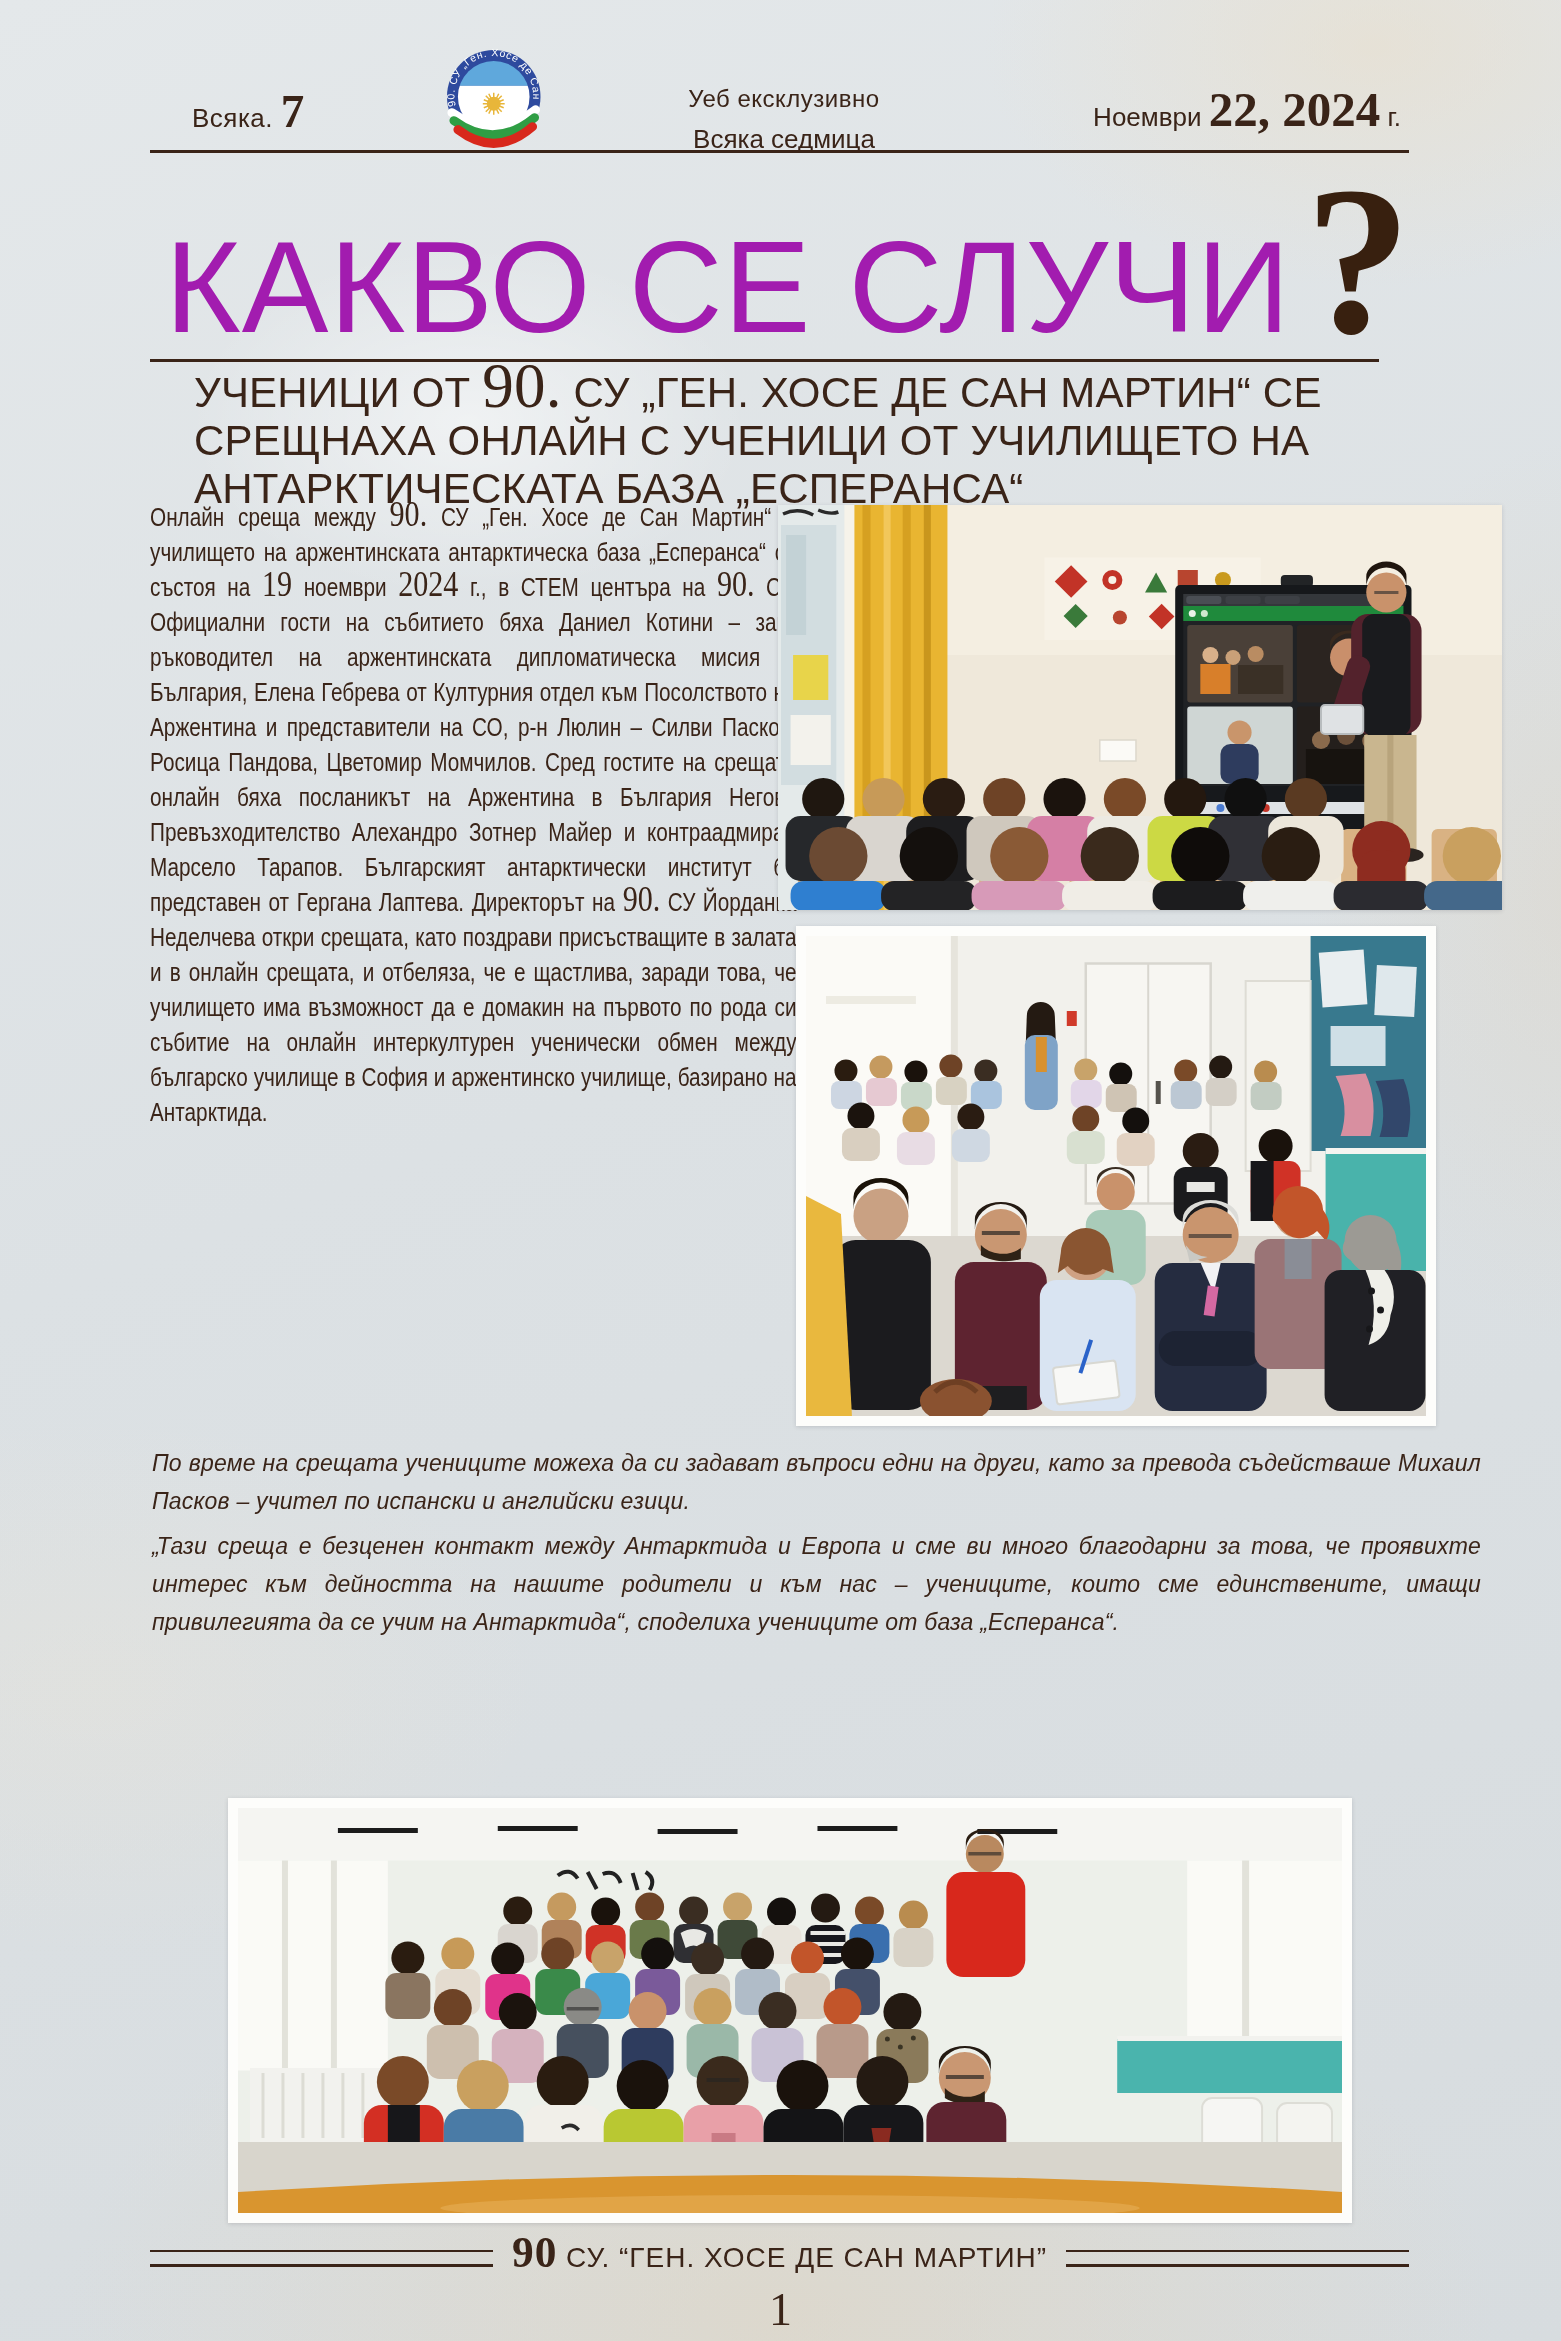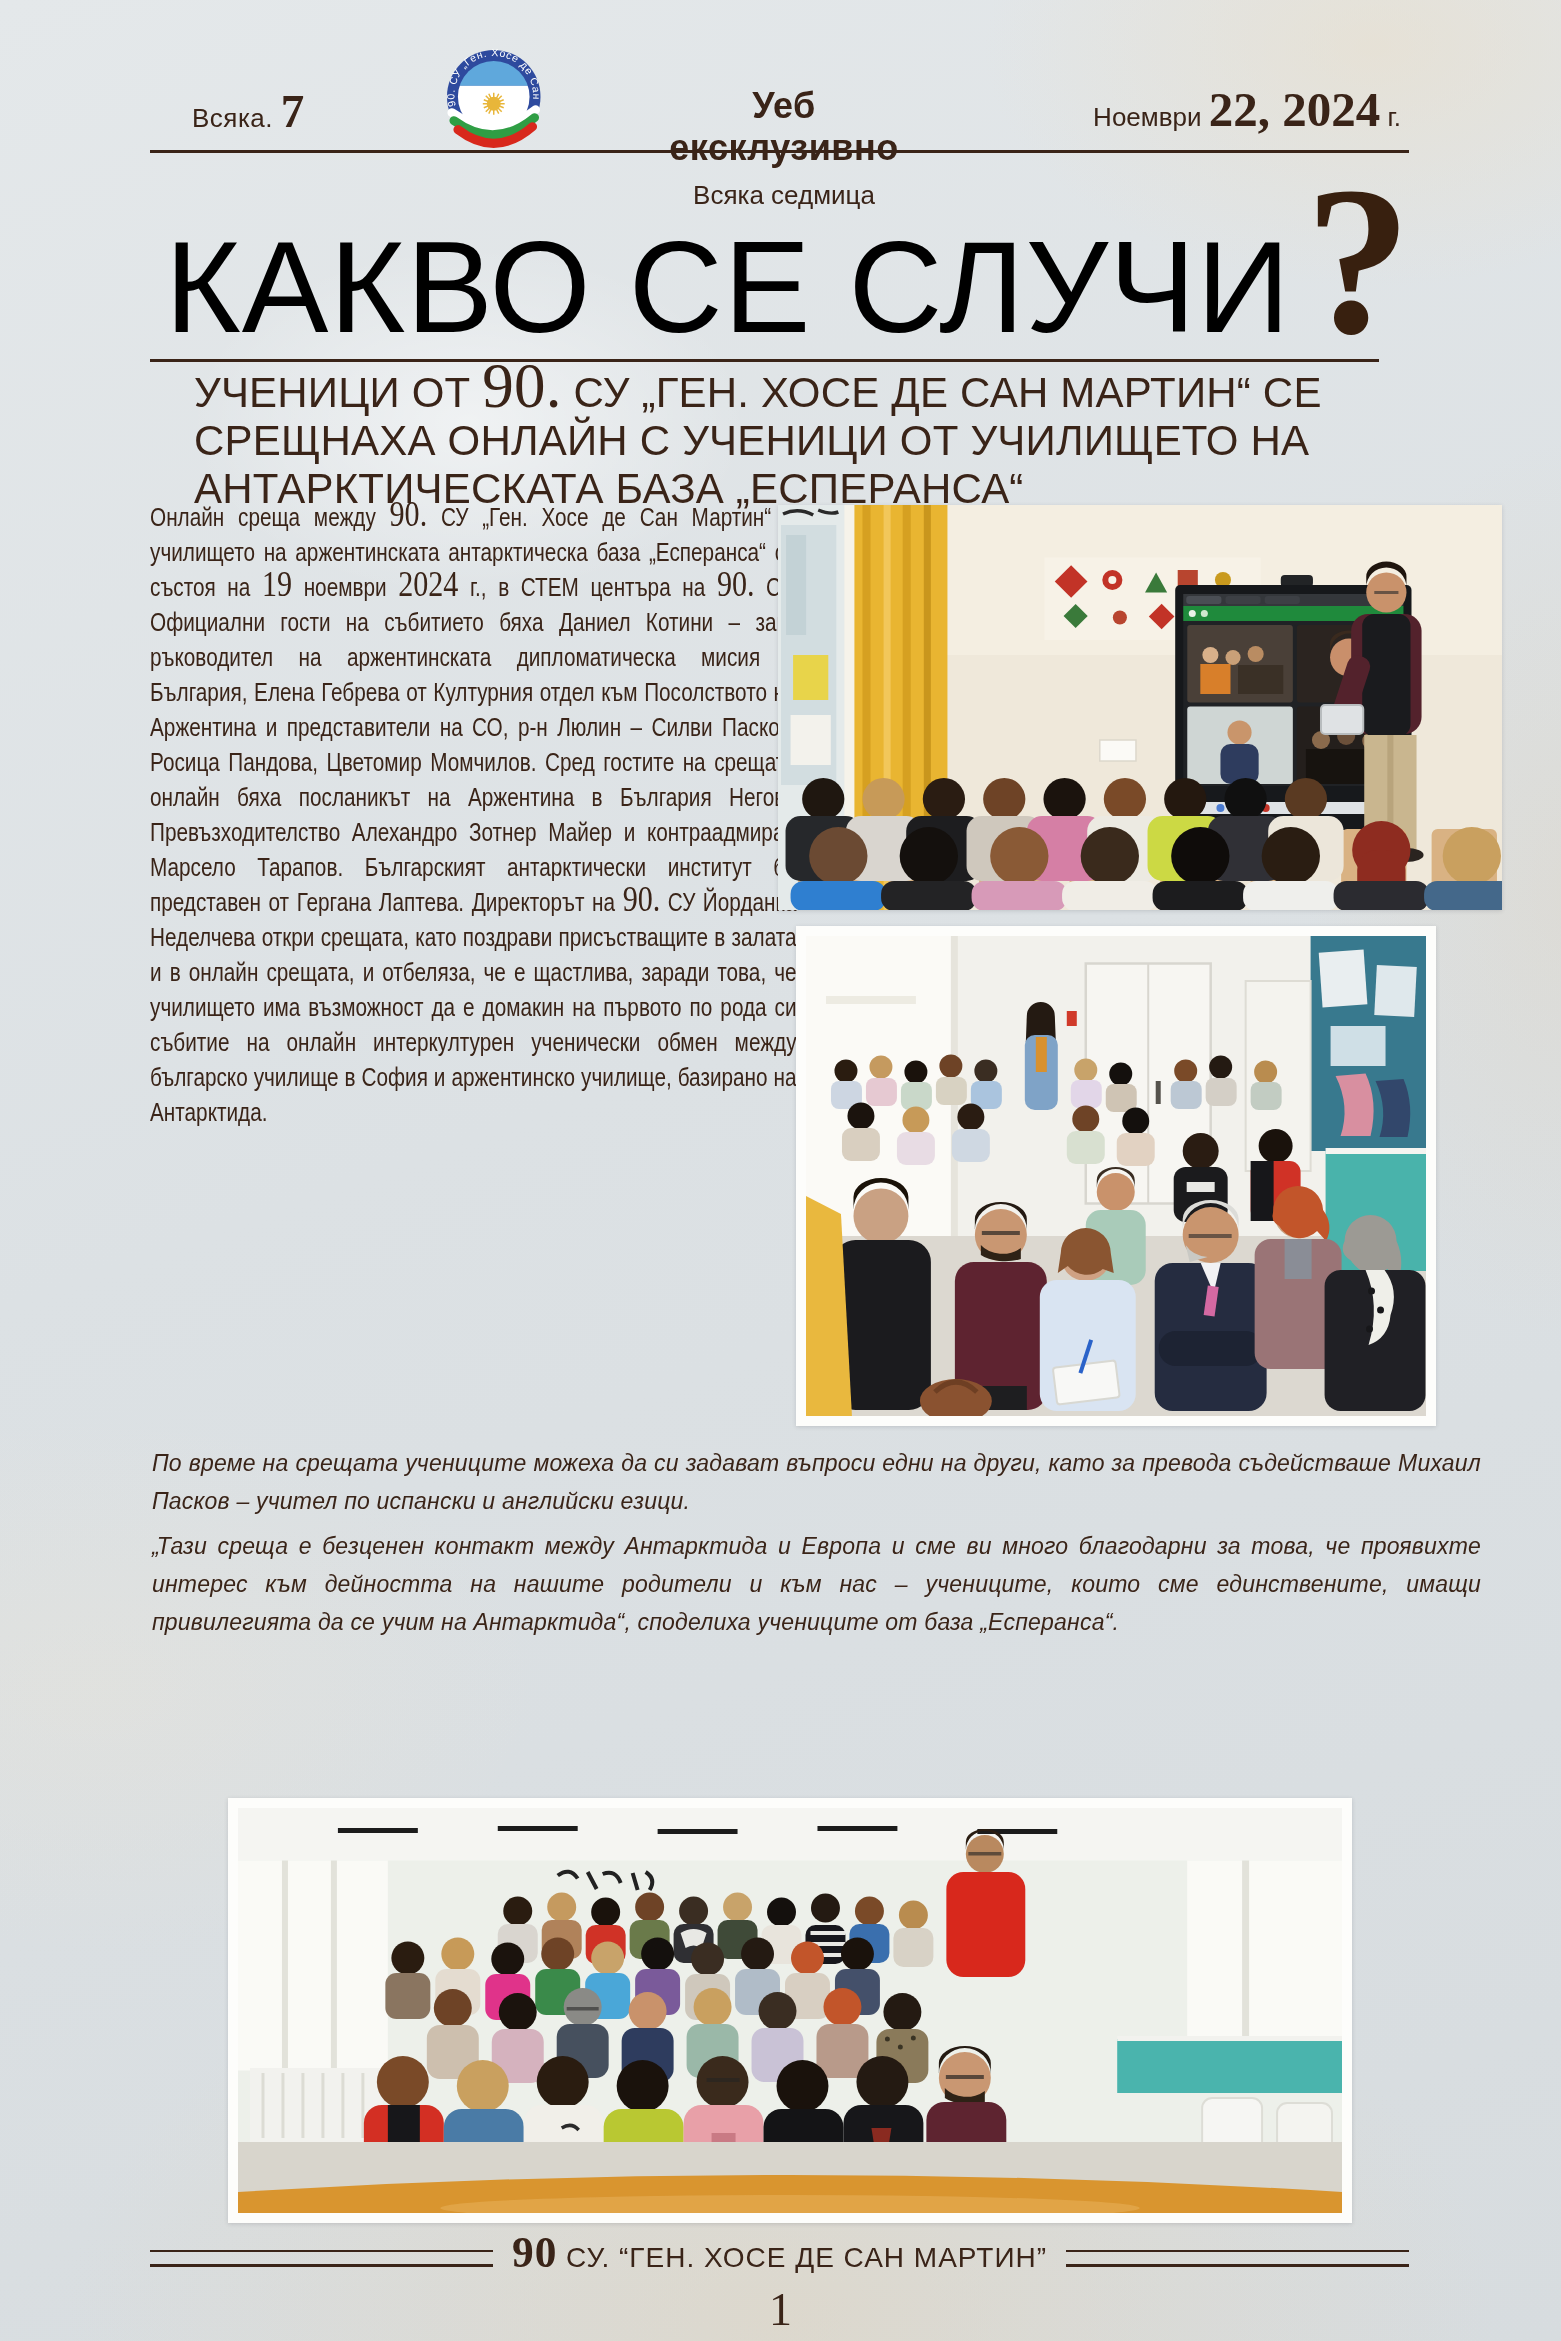--- a/index.html
+++ b/index.html
@@ -19,28 +19,28 @@
   .abs{position:absolute;}
   .rule{position:absolute;height:2.5px;background:#3a2418;}
   .num{font-family:"Liberation Serif","DejaVu Serif",serif;font-size:1.45em;line-height:0;}
   .serif-big{font-family:"Liberation Serif","DejaVu Serif",serif;font-weight:bold;}
 
   
   .issue{left:192px;top:84px;font-size:26px;letter-spacing:0.5px;}
   .issue .serif-big{font-size:47px;}
   .logo-wrap{left:443px;top:49px;width:102px;height:107px;}
   .tagline{left:634px;top:85px;width:300px;text-align:center;}
-  .tagline-main{font-size:36px;letter-spacing:0.5px;font-weight:bold;}
+  .tagline-main{font-size:24px;letter-spacing:0.5px;}
   .tagline-sub{font-size:26px;margin-top:11px;}
   .dateline{top:81px;right:160px;font-size:26px;text-align:right;}
   .dateline .serif-big{font-size:49px;text-align:center;}
 
   
   .title-row{left:165px;top:196px;display:flex;align-items:baseline;white-space:nowrap;}
-  .title-text{font-size:130px;line-height:130px;letter-spacing:1px;font-weight:400;color:#000000;}
+  .title-text{font-size:130px;line-height:130px;letter-spacing:1px;font-weight:400;color:#a21caf;}
   .title-q{font-family:"Liberation Serif","DejaVu Serif",serif;font-weight:700;font-size:212px;line-height:130px;margin-left:14px;color:#38200f;}
 
   .subtitle{left:150px;top:369px;width:1289px;font-size:42px;line-height:48px;letter-spacing:0.2px;margin-left:44px;}
   .subtitle .num{font-size:1.5em;}
 
   
   .col-text{left:150px;top:500px;width:779px;transform:scaleX(0.83);transform-origin:left top;
     font-size:25px;line-height:35px;text-align:justify;letter-spacing:0;}
   .wide-text{left:152px;top:1444px;width:1329px;font-size:23px;line-height:38px;text-align:justify;letter-spacing:0.2px;font-style:italic;}
   .wide-text p{margin:0 0 7px 0;}

